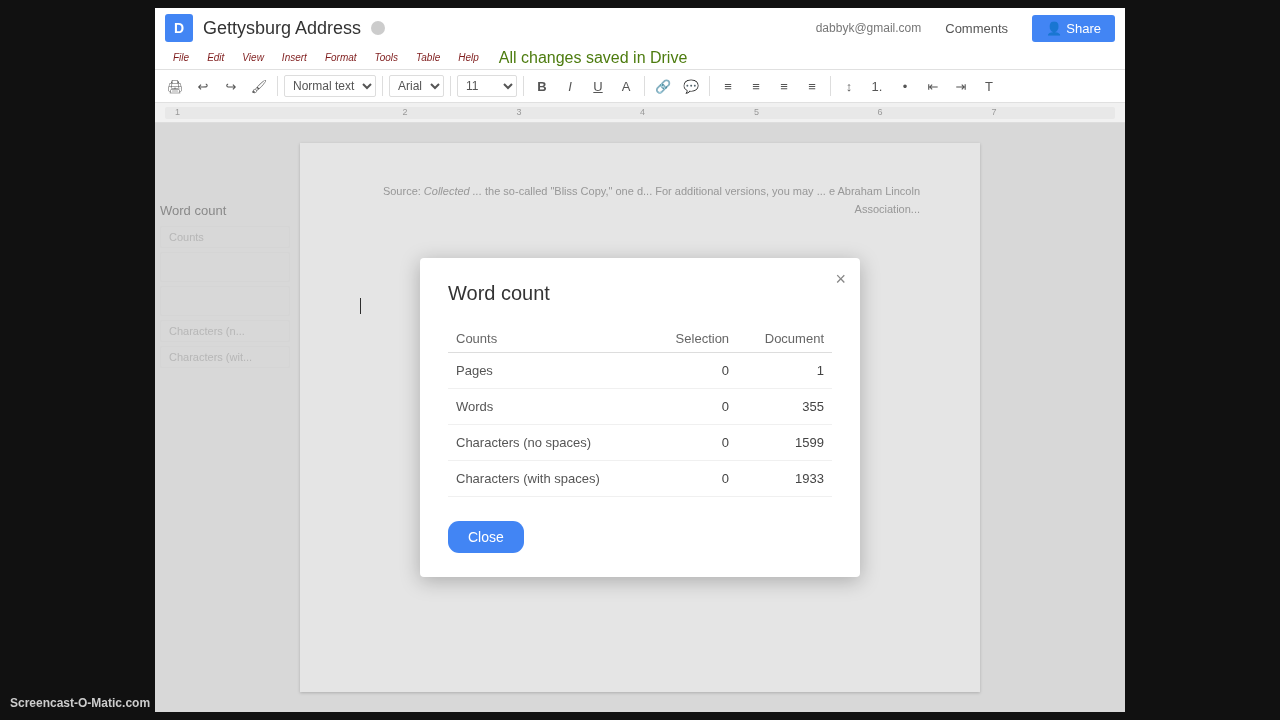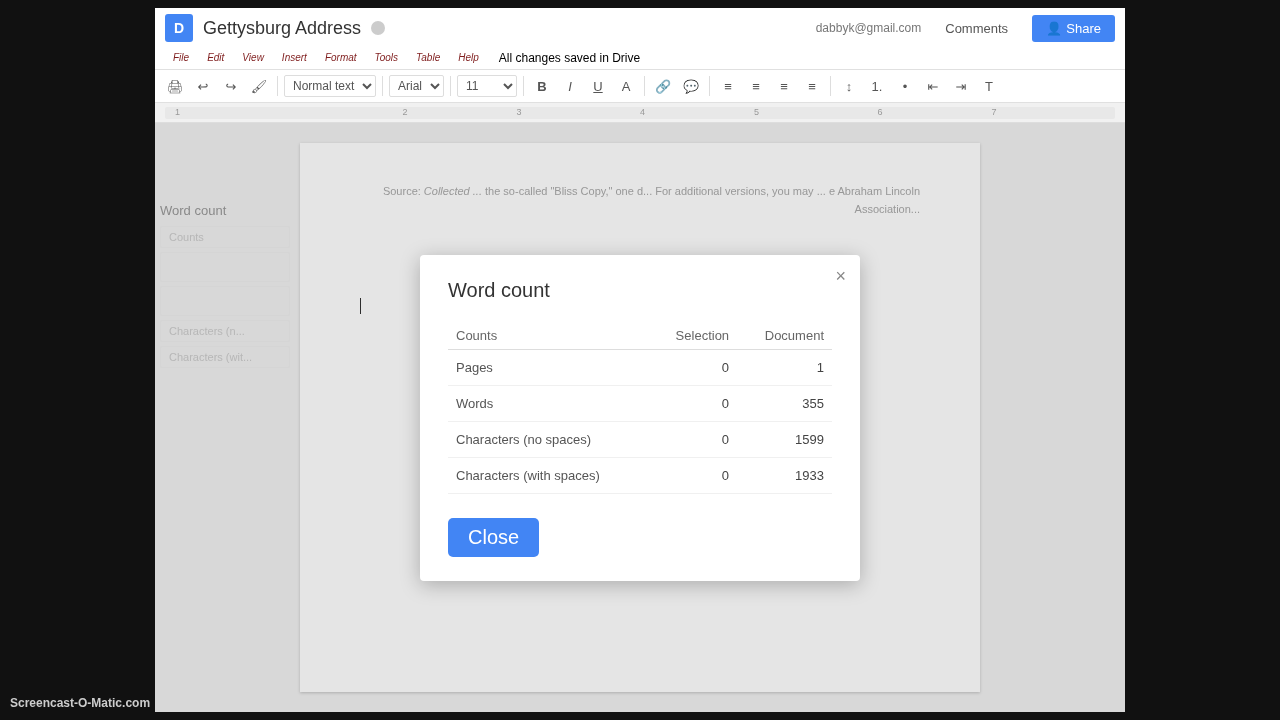--- a/index.html
+++ b/index.html
@@ -88,22 +88,22 @@
     .menu-item {
       font-size: 10px;
       color: #7f1d1d;
       padding: 4px 8px;
       cursor: pointer;
       border-radius: 2px;
       font-style: italic;
     }
 
     .autosave-text {
-      font-size: 12px;
-      color: #000000;
+      font-size: 16px;
+      color: #4d7c0f;
       margin-left: 10px;
     }
 
     
     .toolbar {
       background: #fff;
       border-bottom: 1px solid #e0e0e0;
       padding: 4px 8px;
       display: flex;
       align-items: center;
@@ -287,23 +287,23 @@
 
     .wc-table td:first-child {
       text-align: left;
       color: #555;
     }
 
     .close-btn {
       background: #4285f4;
       color: #fff;
       border: none;
-      border-radius: 5px;
+      border-radius: 11px;
       padding: 8px 20px;
-      font-size: 20px;
+      font-size: 14px;
       cursor: pointer;
     }
 
     
     .watermark {
       position: absolute;
       bottom: 10px;
       left: 10px;
       font-size: 12px;
       font-weight: bold;

